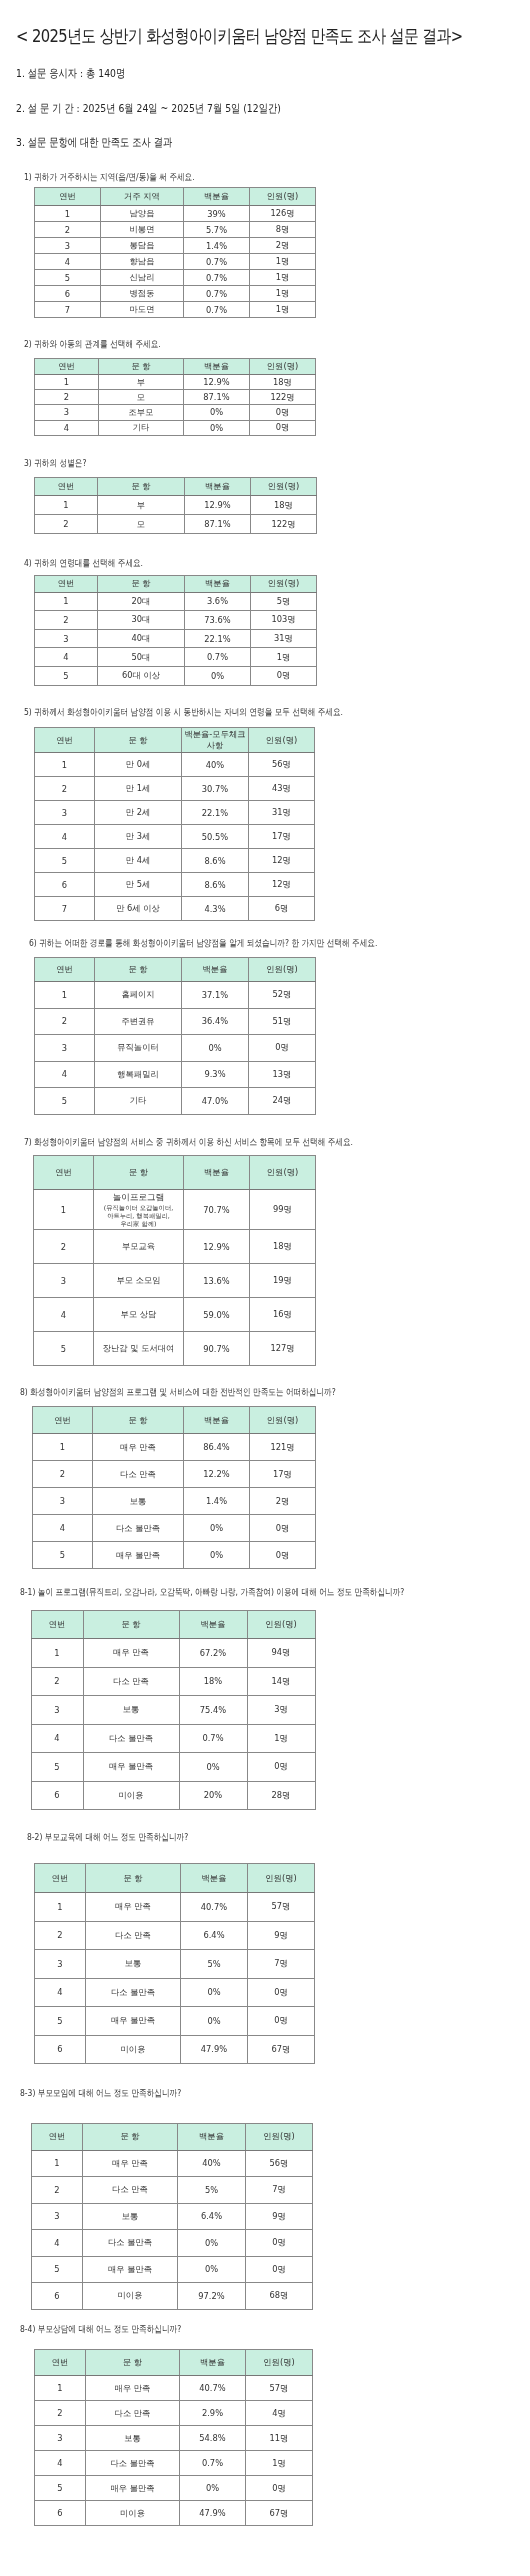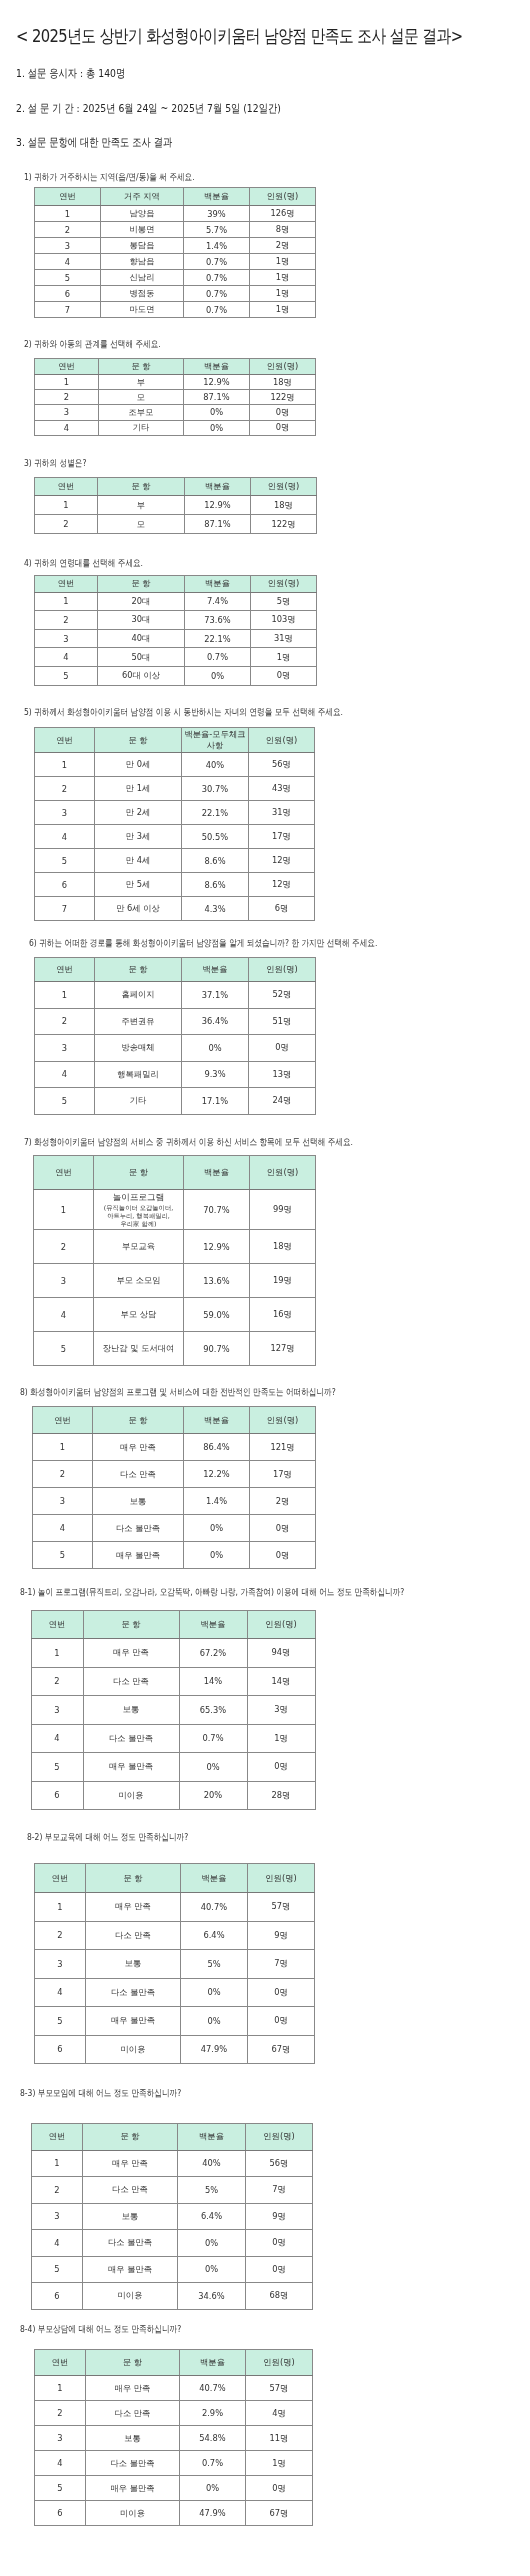--- a/index.html
+++ b/index.html
@@ -184,21 +184,21 @@
       <tbody>
         <tr style="height:16.6px">
           <th>연번</th>
           <th>문 항</th>
           <th>백분율</th>
           <th>인원(명)</th>
         </tr>
         <tr style="height:18.6px">
           <td>1</td>
           <td>20대</td>
-          <td>7.4%</td>
+          <td>3.6%</td>
           <td>5명</td>
         </tr>
         <tr style="height:18.6px">
           <td>2</td>
           <td>30대</td>
           <td>73.6%</td>
           <td>103명</td>
         </tr>
         <tr style="height:18.6px">
           <td>3</td>
@@ -301,34 +301,34 @@
           <td>52명</td>
         </tr>
         <tr style="height:26.5px">
           <td>2</td>
           <td>주변권유</td>
           <td>36.4%</td>
           <td>51명</td>
         </tr>
         <tr style="height:26.5px">
           <td>3</td>
-          <td>방송매체</td>
+          <td>뮤직놀이터</td>
           <td>0%</td>
           <td>0명</td>
         </tr>
         <tr style="height:26.5px">
           <td>4</td>
           <td>행복패밀리</td>
           <td>9.3%</td>
           <td>13명</td>
         </tr>
         <tr style="height:26.5px">
           <td>5</td>
           <td>기타</td>
-          <td>17.1%</td>
+          <td>47.0%</td>
           <td>24명</td>
         </tr>
       </tbody>
     </table>
     <div class="q" style="left: 24px; top: 1136px;">7) 화성형아이키움터 남양점의 서비스 중 귀하께서 이용 하신 서비스 항목에 모두 선택해 주세요.</div>
     <table class="t" style="left: 33px; top: 1155px; width: 282px;">
       <colgroup>
         <col style="width:60px">
         <col style="width:90px">
         <col style="width:66px">
@@ -442,27 +442,27 @@
         </tr>
         <tr style="height:28.5px">
           <td>1</td>
           <td>매우 만족</td>
           <td>67.2%</td>
           <td>94명</td>
         </tr>
         <tr style="height:28.5px">
           <td>2</td>
           <td>다소 만족</td>
-          <td>14%</td>
+          <td>18%</td>
           <td>14명</td>
         </tr>
         <tr style="height:28.5px">
           <td>3</td>
           <td>보통</td>
-          <td>65.3%</td>
+          <td>75.4%</td>
           <td>3명</td>
         </tr>
         <tr style="height:28.5px">
           <td>4</td>
           <td>다소 불만족</td>
           <td>0.7%</td>
           <td>1명</td>
         </tr>
         <tr style="height:28.5px">
           <td>5</td>
@@ -572,21 +572,21 @@
         </tr>
         <tr style="height:26.5px">
           <td>5</td>
           <td>매우 불만족</td>
           <td>0%</td>
           <td>0명</td>
         </tr>
         <tr style="height:26.5px">
           <td>6</td>
           <td>미이용</td>
-          <td>34.6%</td>
+          <td>97.2%</td>
           <td>68명</td>
         </tr>
       </tbody>
     </table>
     <div class="q" style="left: 20px; top: 2323px;">8-4) 부모상담에 대해 어느 정도 만족하십니까?</div>
     <table class="t" style="left: 34px; top: 2349px; width: 278px;">
       <colgroup>
         <col style="width:51px">
         <col style="width:94px">
         <col style="width:66px">

